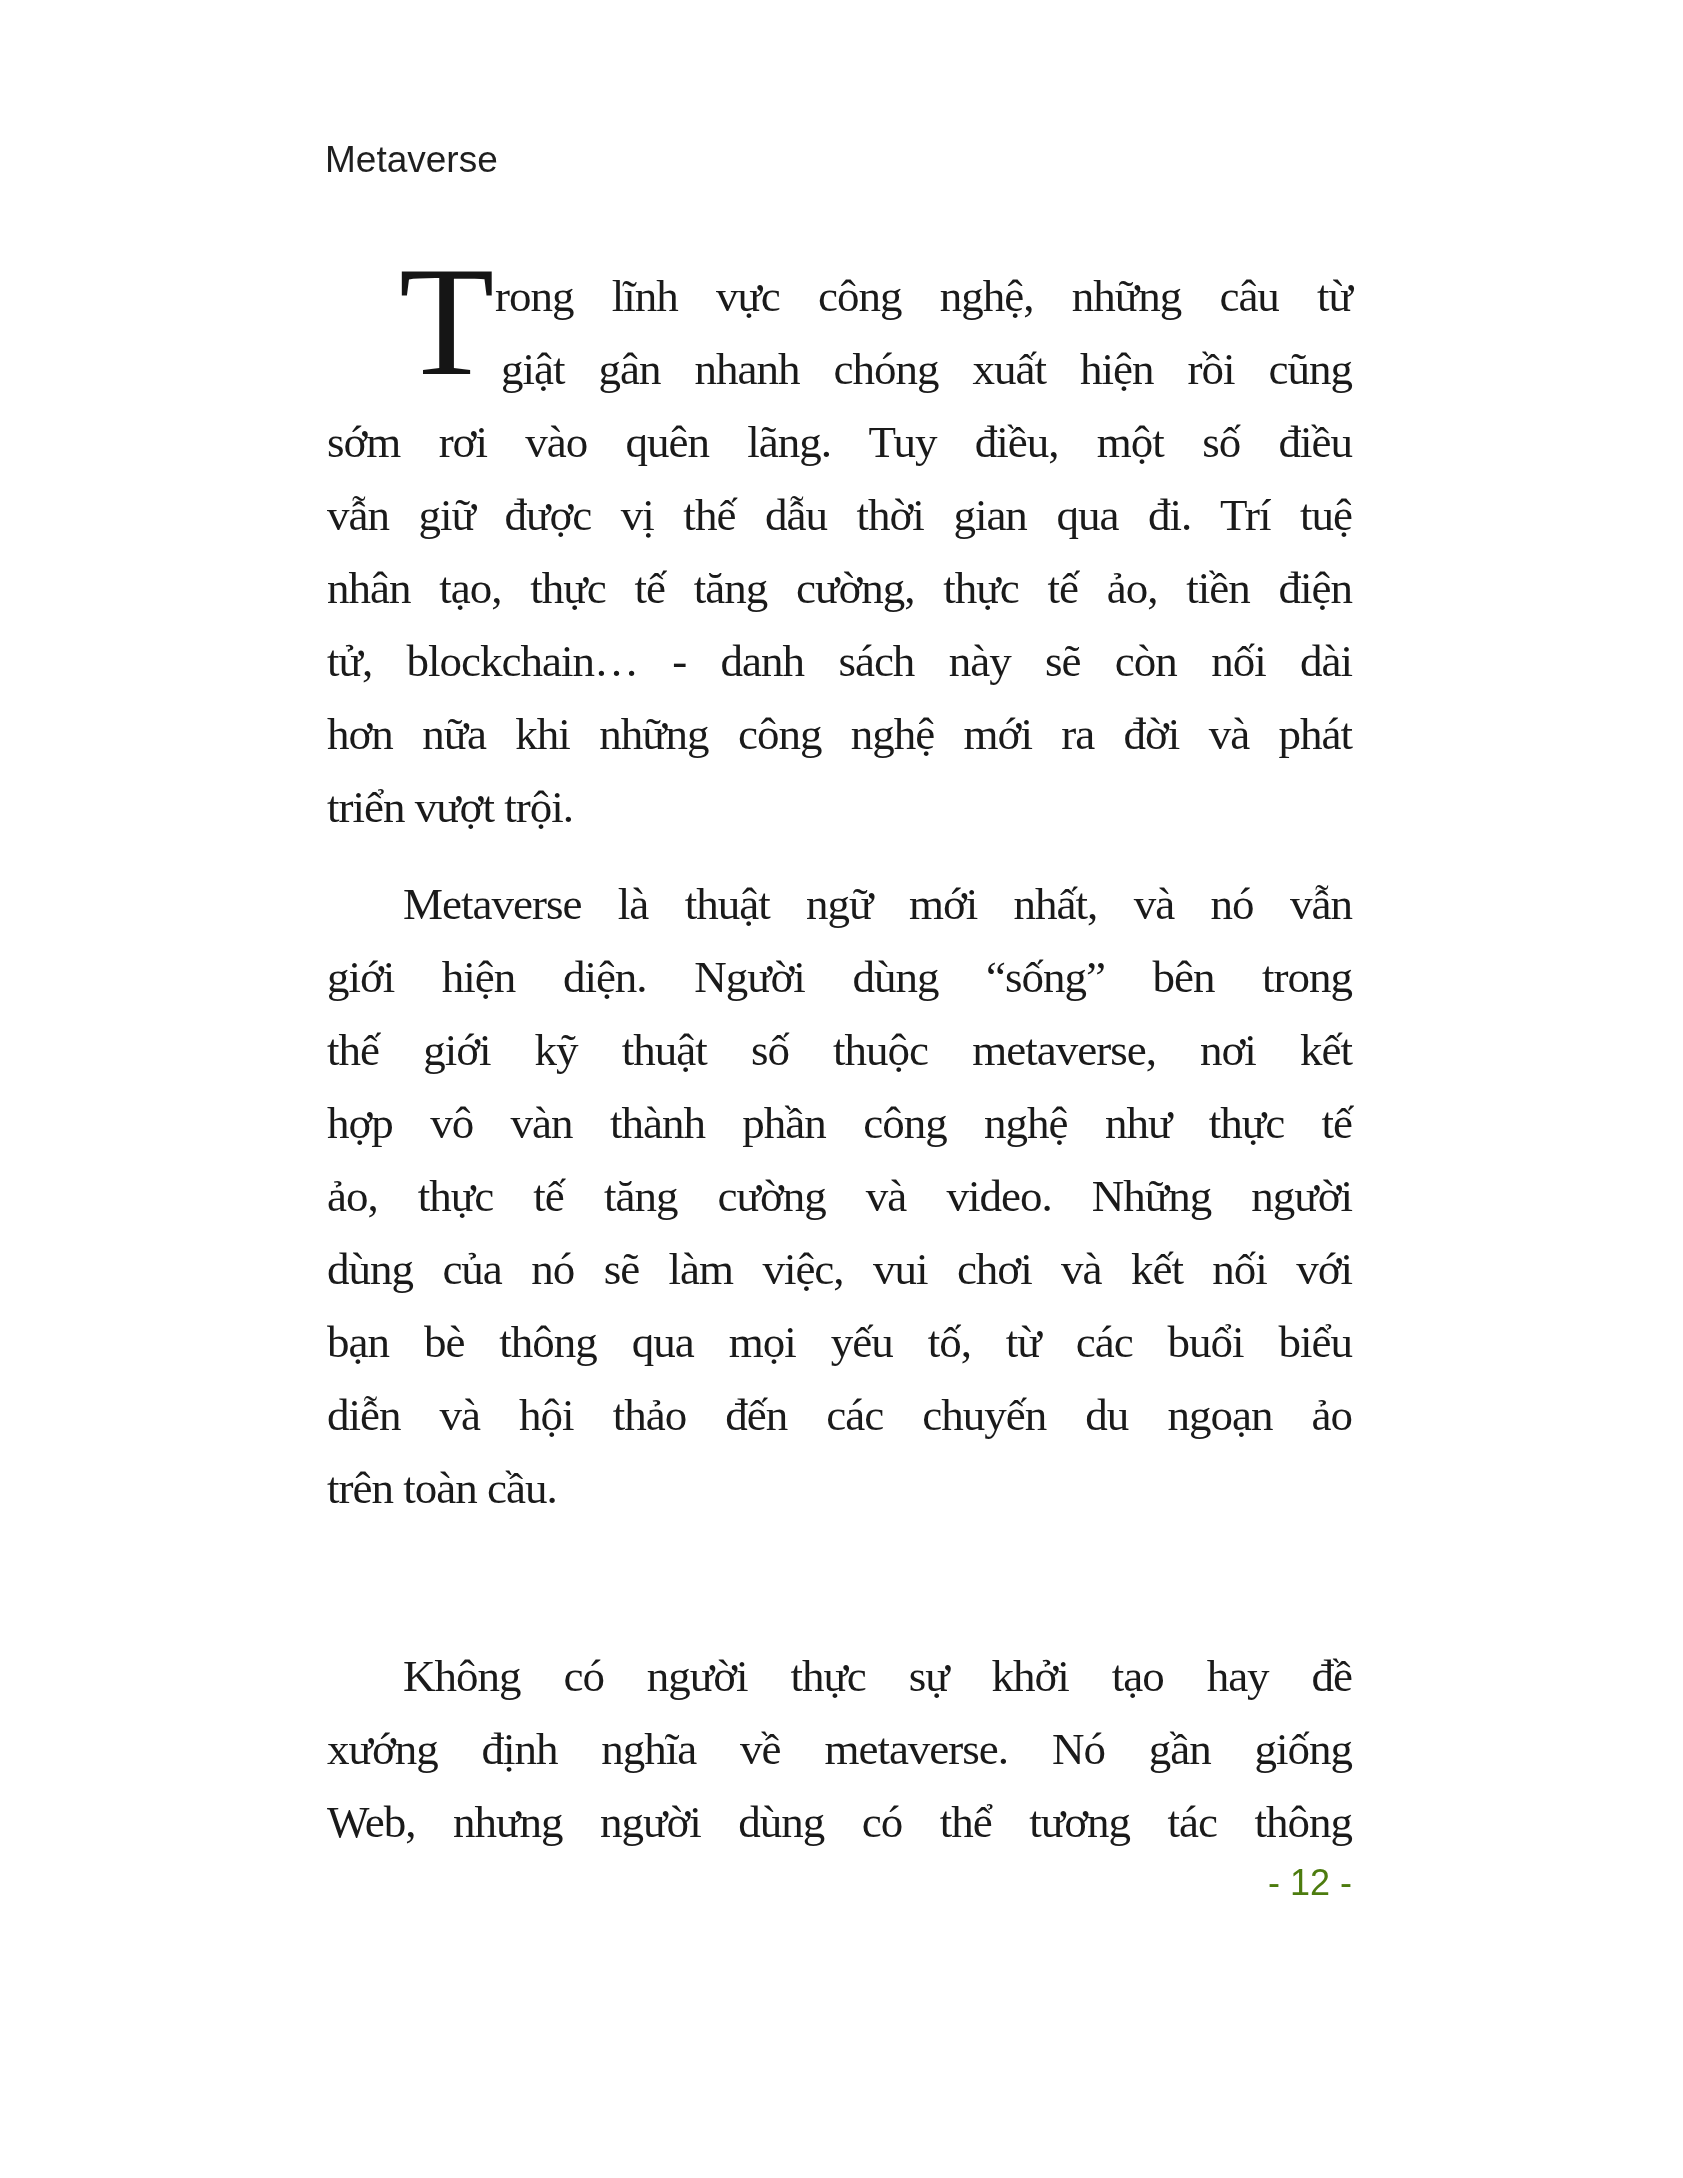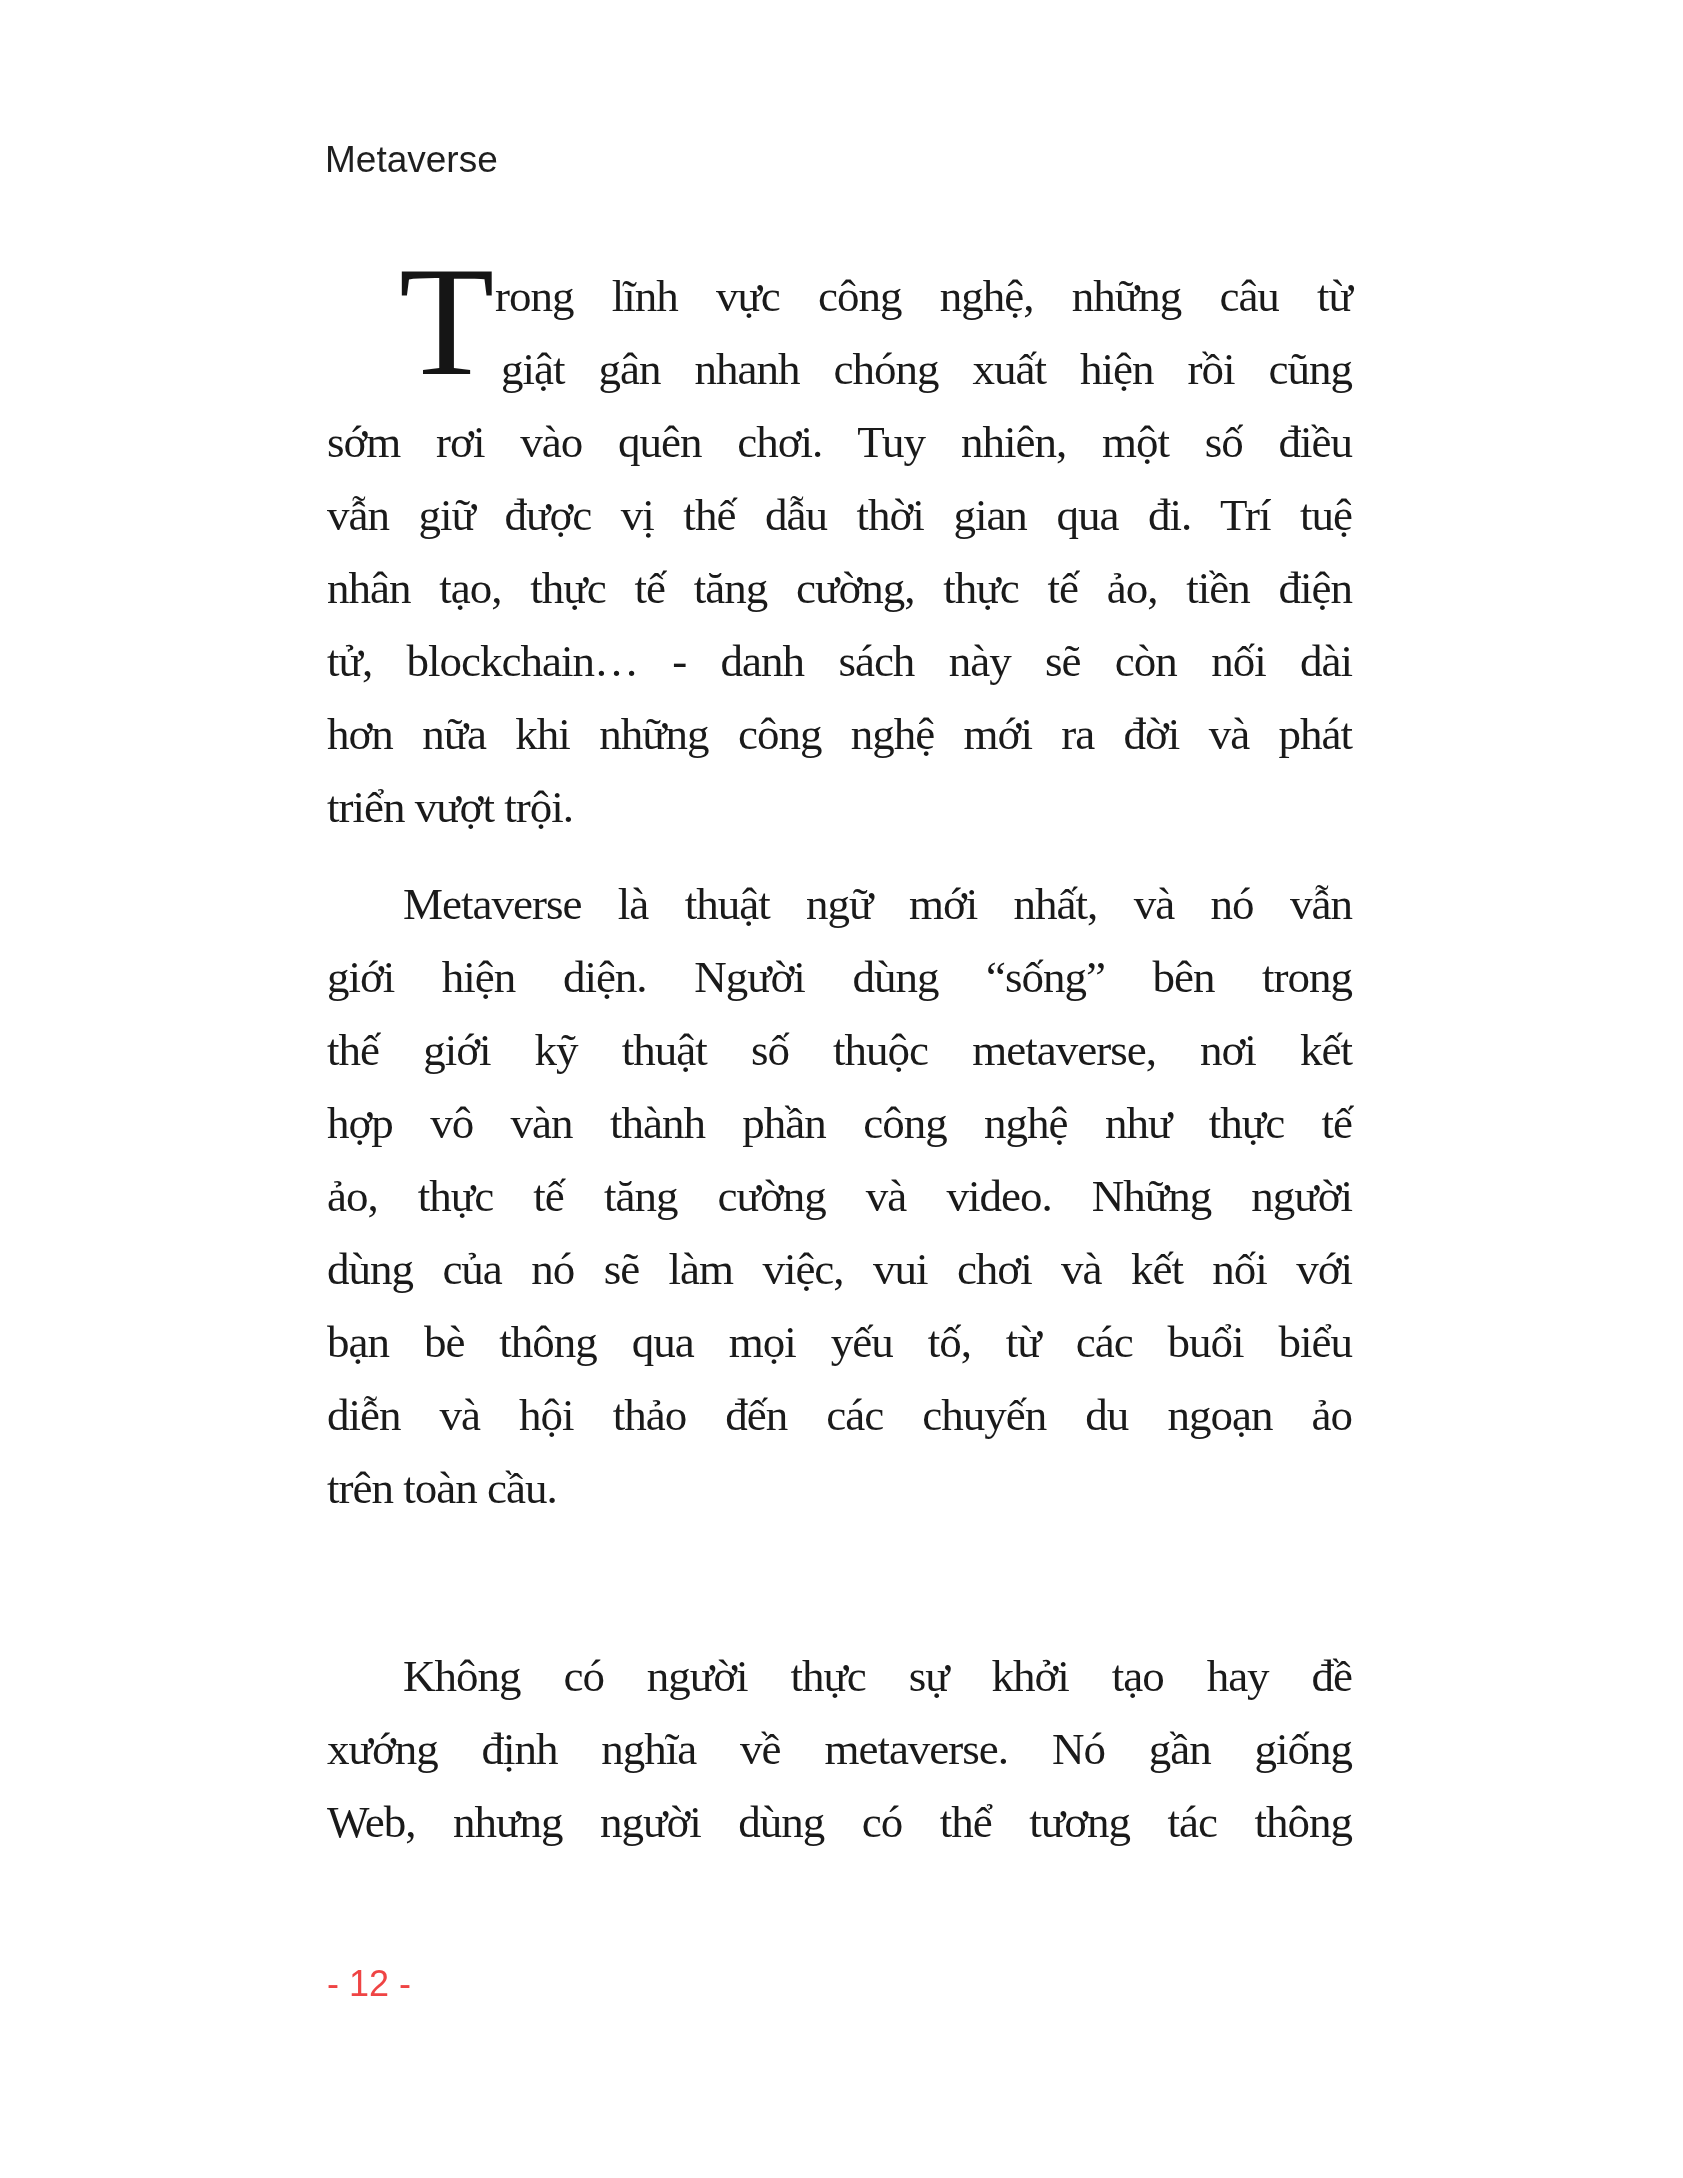--- a/index.html
+++ b/index.html
@@ -56,41 +56,41 @@
     left: 72px;
     top: -16px;
     font-size: 156px;
     line-height: 1;
     letter-spacing: 0;
     color: #151515;
   }
   .page-number {
     position: absolute;
     left: 327px;
-    top: 1964px;
+    top: 1863px;
     width: 1025px;
-    text-align: left;
+    text-align: right;
     font-family: "Liberation Sans", "DejaVu Sans", sans-serif;
     font-size: 36px;
     line-height: 40px;
-    color: #ef4444;
+    color: #4d7c0f;
   }
 </style>
 </head>
 <body>
 
 <div class="page">
 
   <div class="running-header">Metaverse</div>
 
   <div class="para para-1">
     <span class="drop-cap">T</span>
     <div class="line dropcap-line-1">rong lĩnh vực công nghệ, những câu từ</div>
     <div class="line dropcap-line-2">giật gân nhanh chóng xuất hiện rồi cũng</div>
-    <div class="line">sớm rơi vào quên chơi. Tuy nhiên, một số điều</div>
+    <div class="line">sớm rơi vào quên lãng. Tuy điều, một số điều</div>
     <div class="line">vẫn giữ được vị thế dẫu thời gian qua đi. Trí tuệ</div>
     <div class="line">nhân tạo, thực tế tăng cường, thực tế ảo, tiền điện</div>
     <div class="line">tử, blockchain… - danh sách này sẽ còn nối dài</div>
     <div class="line">hơn nữa khi những công nghệ mới ra đời và phát</div>
     <div class="line line-last">triển vượt trội.</div>
   </div>
 
   <div class="para para-2">
     <div class="line indent-first">Metaverse là thuật ngữ mới nhất, và nó vẫn</div>
     <div class="line">giới hiện diện. Người dùng “sống” bên trong</div>

